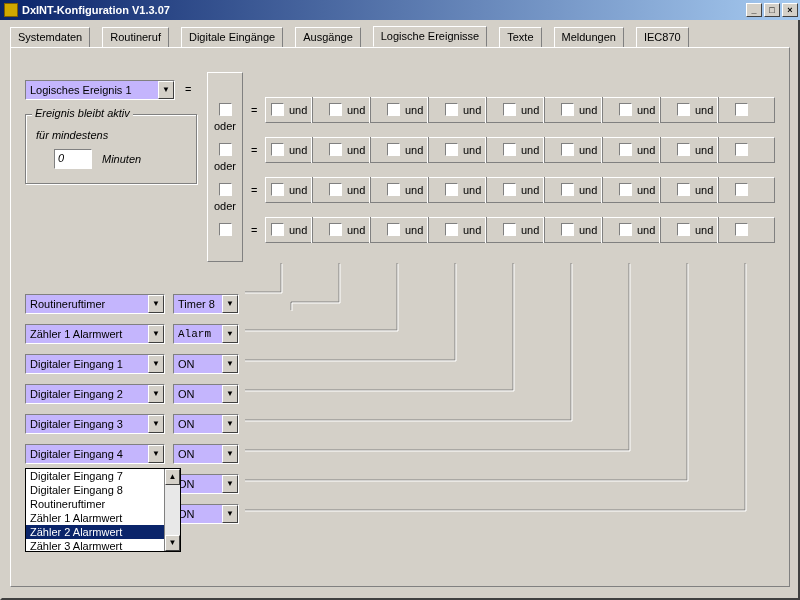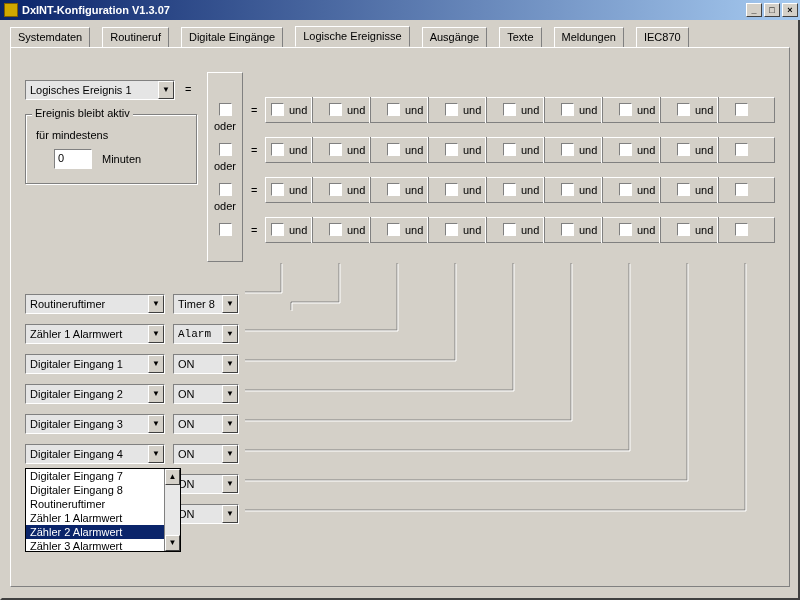--- a/index.html
+++ b/index.html
@@ -81,21 +81,21 @@
     border-left: 1px solid #fff;
     border-right: 1px solid #808080;
     border-bottom: 1px solid #808080;
     height: 540px;
     position: relative;
     background: #d4d0c8;
   }
   .combo {
     display: inline-flex;
     align-items: center;
-    background: #e5e5e5;
+    background: #c4b5fd;
     border-top: 1px solid #808080;
     border-left: 1px solid #808080;
     border-right: 1px solid #fff;
     border-bottom: 1px solid #fff;
     height: 20px;
     font-size: 11px;
   }
   .combo .ct {
     padding: 0 4px;
     white-space: nowrap;
@@ -196,36 +196,36 @@
   <span class="winbtn">□</span>
   <span class="winbtn">×</span>
 </div>
 
 <div class="client">
 
   <div class="tabbar">
     <div class="tab">Systemdaten</div>
     <div class="tab">Routineruf</div>
     <div class="tab">Digitale Eingänge</div>
+    <div class="tab">Ausgänge</div>
     <div class="tab active">Logische Ereignisse</div>
-    <div class="tab">Ausgänge</div>
     <div class="tab">Texte</div>
     <div class="tab">Meldungen</div>
     <div class="tab">IEC870</div>
   </div>
 
   <div class="panel">
 
     <div class="combo" style="position:absolute;left:14px;top:32px;width:150px;">
       <span class="ct" style="flex:1;">Logisches Ereignis 1</span>
       <span class="cbtn">▼</span>
     </div>
     <span style="position:absolute;left:174px;top:35px;">=</span>
 
-    <div class="groupbox" style="left:14px;top:66px;width:172px;height:70px;">
+    <div class="groupbox" style="left:14px;top:66px;width:172px;height:70px;font-style:italic;">
       <span class="legend">Ereignis bleibt aktiv</span>
       <span style="position:absolute;left:10px;top:14px;">für mindestens</span>
       <div class="inset" style="position:absolute;left:28px;top:34px;width:38px;height:20px;padding:2px 3px;">
         <span>0</span>
       </div>
       <span style="position:absolute;left:76px;top:38px;">Minuten</span>
     </div>
 
     <div class="raised" style="position:absolute;left:196px;top:24px;width:36px;height:190px;"></div>
 

